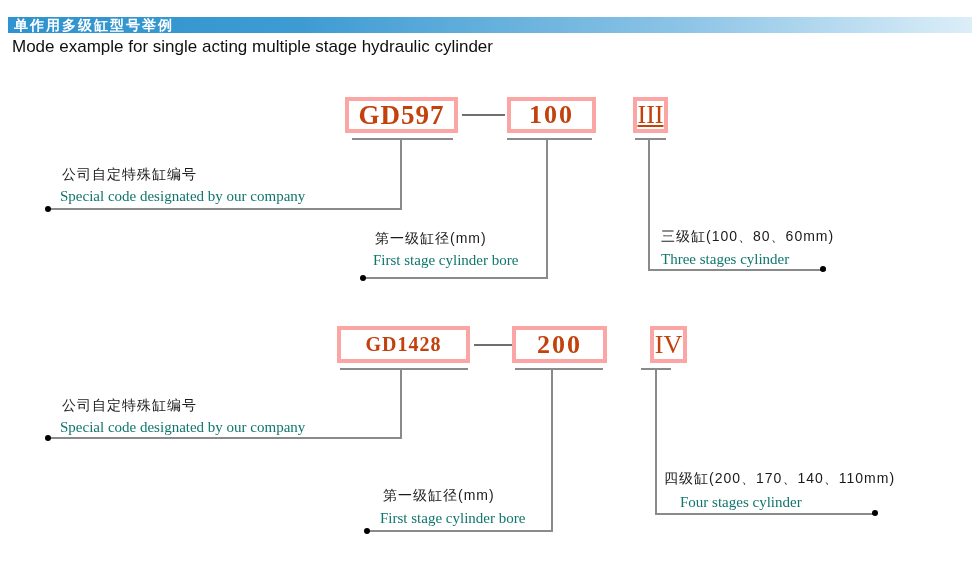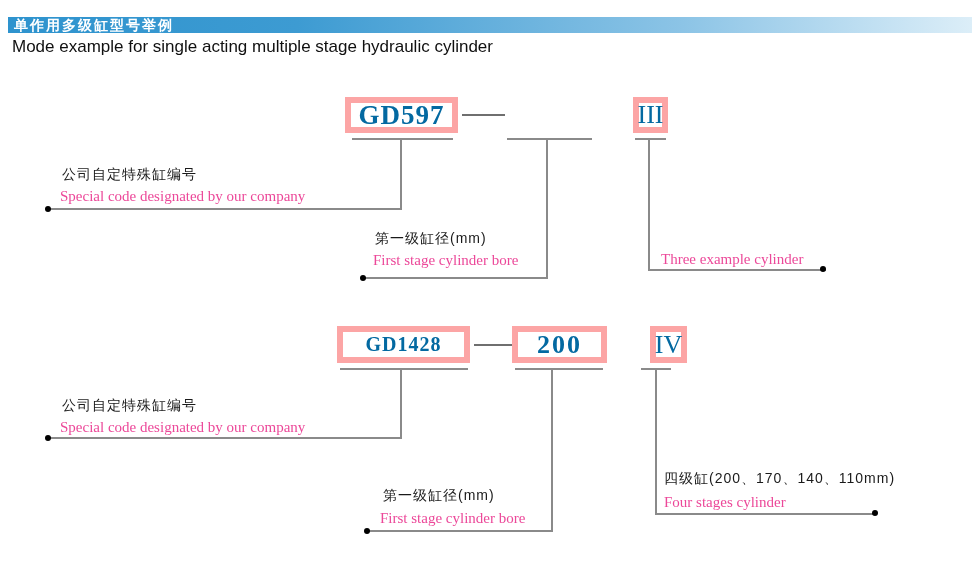--- a/index.html
+++ b/index.html
@@ -14,72 +14,74 @@
   }
   .header-title {
     color:#ffffff; font-weight:bold; font-size:14px; line-height:16px;
     letter-spacing:2px; padding-left:6px; white-space:nowrap;
   }
   .subtitle {
     position:absolute; left:12px; top:37px; font-family:Liberation Sans, sans-serif;
     font-size:17px; color:#101010; white-space:nowrap;
   }
   .cbox {
-    position:absolute; border:6px solid #fca5a5; background:#ffffff;
+    position:absolute; border:4px solid #fca5a5; background:#ffffff;
     display:flex; align-items:center; justify-content:center;
-    font-family:"Liberation Serif", serif; font-weight:bold; color:#0369a1;
+    font-family:"Liberation Serif", serif; font-weight:bold; color:#c2410c;
     box-sizing:border-box; white-space:nowrap;
   }
   .cbox.plain { font-weight:normal; }
   .hline { position:absolute; height:2px; background:#8a8a8a; }
   .vline { position:absolute; width:2px; background:#8a8a8a; }
   .dash  { position:absolute; height:2px; background:#6f6f6f; }
   .dot   { position:absolute; width:6px; height:6px; background:#000; border-radius:50%; }
   .ann-cn {
     position:absolute; font-size:14px; color:#1a1a1a; letter-spacing:1px; white-space:nowrap;
   }
   .ann-en {
     position:absolute; font-family:"Liberation Serif", serif; font-size:15px;
-    color:#ec4899; white-space:nowrap;
+    color:#0f766e; white-space:nowrap;
   }
 </style>
 </head>
 <body>
 
 <div class="canvas">
 
   <div class="header-bar">
     <span class="header-title">单作用多级缸型号举例</span>
   </div>
   <div class="subtitle">Mode example for single acting multiple stage hydraulic cylinder</div>
 
   <div class="cbox" style="left:345px; top:97px; width:113px; height:36px; font-size:27px; letter-spacing:1px;">GD597</div>
   <div class="dash" style="left:462px; top:114px; width:43px;"></div>
-  <div class="cbox plain" style="left:633px; top:97px; width:35px; height:36px; font-size:26px;">III</div>
+  <div class="cbox" style="left:507px; top:97px; width:89px; height:36px; font-size:26px; letter-spacing:2px;">100</div>
+  <div class="cbox plain" style="left:633px; top:97px; width:35px; height:36px; font-size:26px;text-decoration:underline;">III</div>
 
   <div class="hline" style="left:352px; top:138px; width:101px;"></div>
   <div class="hline" style="left:507px; top:138px; width:85px;"></div>
   <div class="hline" style="left:635px; top:138px; width:31px;"></div>
 
   <div class="vline" style="left:400px; top:140px; height:70px;"></div>
   <div class="hline" style="left:48px; top:208px; width:354px;"></div>
   <div class="dot" style="left:45px; top:206px;"></div>
   <div class="ann-cn" style="left:62px; top:166px;">公司自定特殊缸编号</div>
   <div class="ann-en" style="left:60px; top:188px;">Special code designated by our company</div>
 
   <div class="vline" style="left:546px; top:140px; height:139px;"></div>
   <div class="hline" style="left:363px; top:277px; width:185px;"></div>
   <div class="dot" style="left:360px; top:275px;"></div>
   <div class="ann-cn" style="left:375px; top:230px;">第一级缸径(mm)</div>
   <div class="ann-en" style="left:373px; top:252px;">First stage cylinder bore</div>
 
   <div class="vline" style="left:648px; top:140px; height:131px;"></div>
   <div class="hline" style="left:648px; top:269px; width:178px;"></div>
   <div class="dot" style="left:820px; top:266px;"></div>
-  <div class="ann-en" style="left:661px; top:251px;">Three example cylinder</div>
+  <div class="ann-cn" style="left:661px; top:228px;">三级缸(100、80、60mm)</div>
+  <div class="ann-en" style="left:661px; top:251px;">Three stages cylinder</div>
 
   <div class="cbox" style="left:337px; top:326px; width:133px; height:37px; font-size:20px; letter-spacing:1px;">GD1428</div>
   <div class="dash" style="left:474px; top:344px; width:38px;"></div>
   <div class="cbox" style="left:512px; top:326px; width:95px; height:37px; font-size:26px; letter-spacing:2px;">200</div>
   <div class="cbox plain" style="left:637px; top:326px; width:37px; height:37px; font-size:26px;margin-left:13px;">IV</div>
 
   <div class="hline" style="left:340px; top:368px; width:128px;"></div>
   <div class="hline" style="left:515px; top:368px; width:88px;"></div>
   <div class="hline" style="left:641px; top:368px; width:30px;"></div>
 
@@ -92,15 +94,15 @@
   <div class="vline" style="left:551px; top:370px; height:162px;"></div>
   <div class="hline" style="left:367px; top:530px; width:186px;"></div>
   <div class="dot" style="left:364px; top:528px;"></div>
   <div class="ann-cn" style="left:383px; top:487px;">第一级缸径(mm)</div>
   <div class="ann-en" style="left:380px; top:510px;">First stage cylinder bore</div>
 
   <div class="vline" style="left:655px; top:370px; height:145px;"></div>
   <div class="hline" style="left:655px; top:513px; width:222px;"></div>
   <div class="dot" style="left:872px; top:510px;"></div>
   <div class="ann-cn" style="left:664px; top:470px;">四级缸(200、170、140、110mm)</div>
-  <div class="ann-en" style="left:664px; top:494px;">Four stages cylinder</div>
+  <div class="ann-en" style="left:680px; top:494px;">Four stages cylinder</div>
 
 </div>
 
 </body></html>

